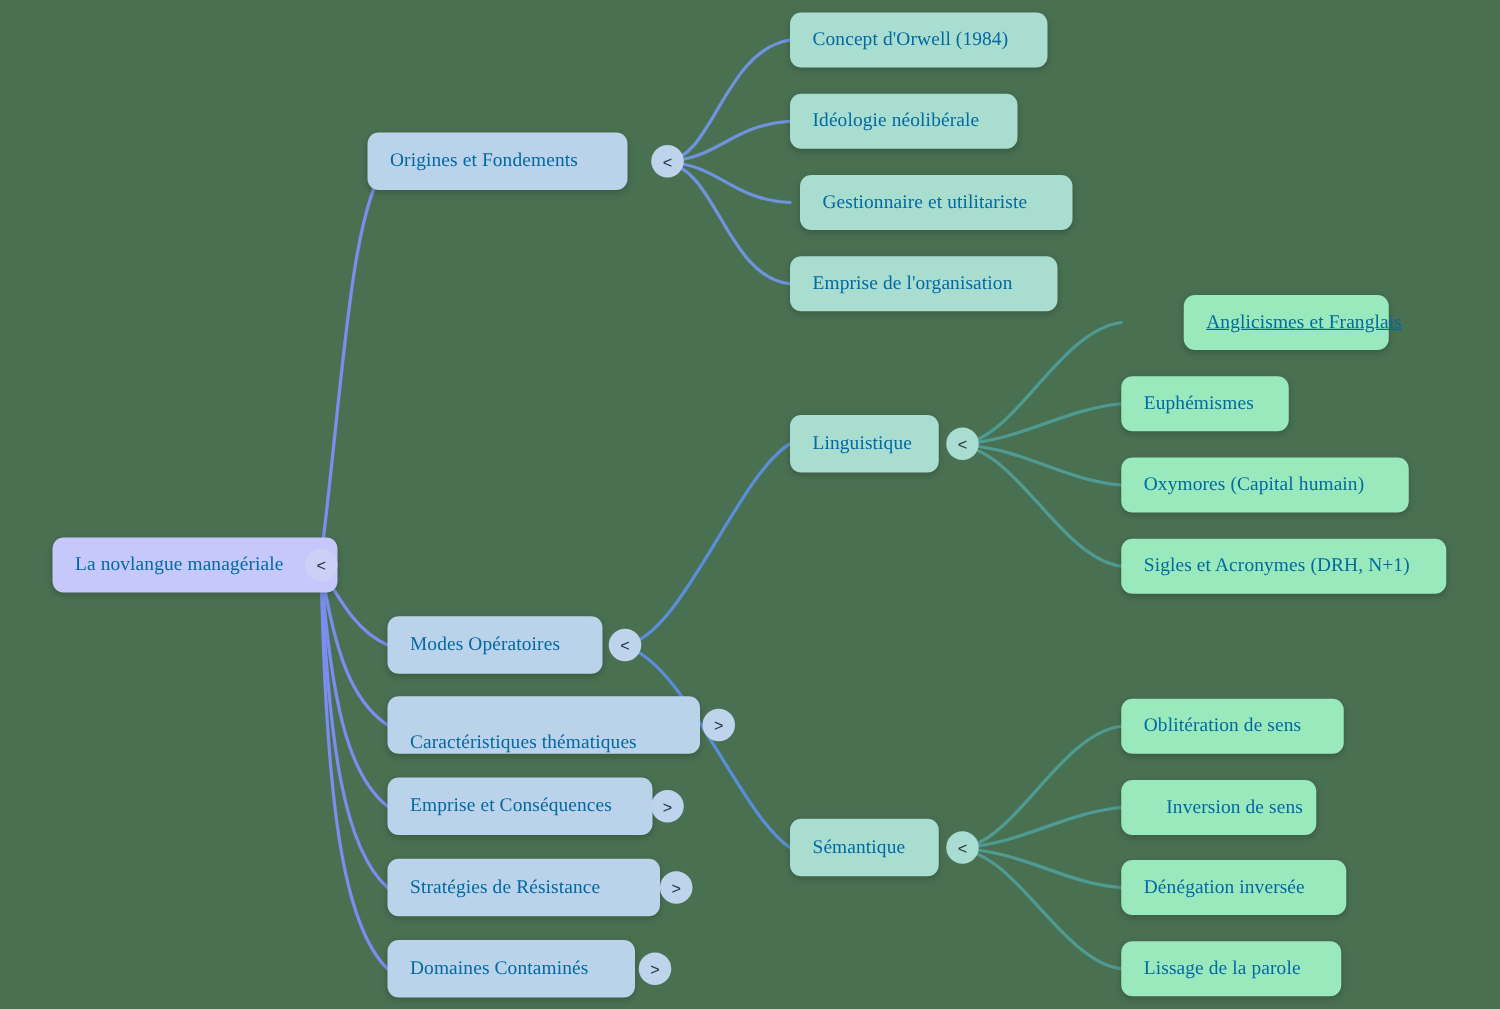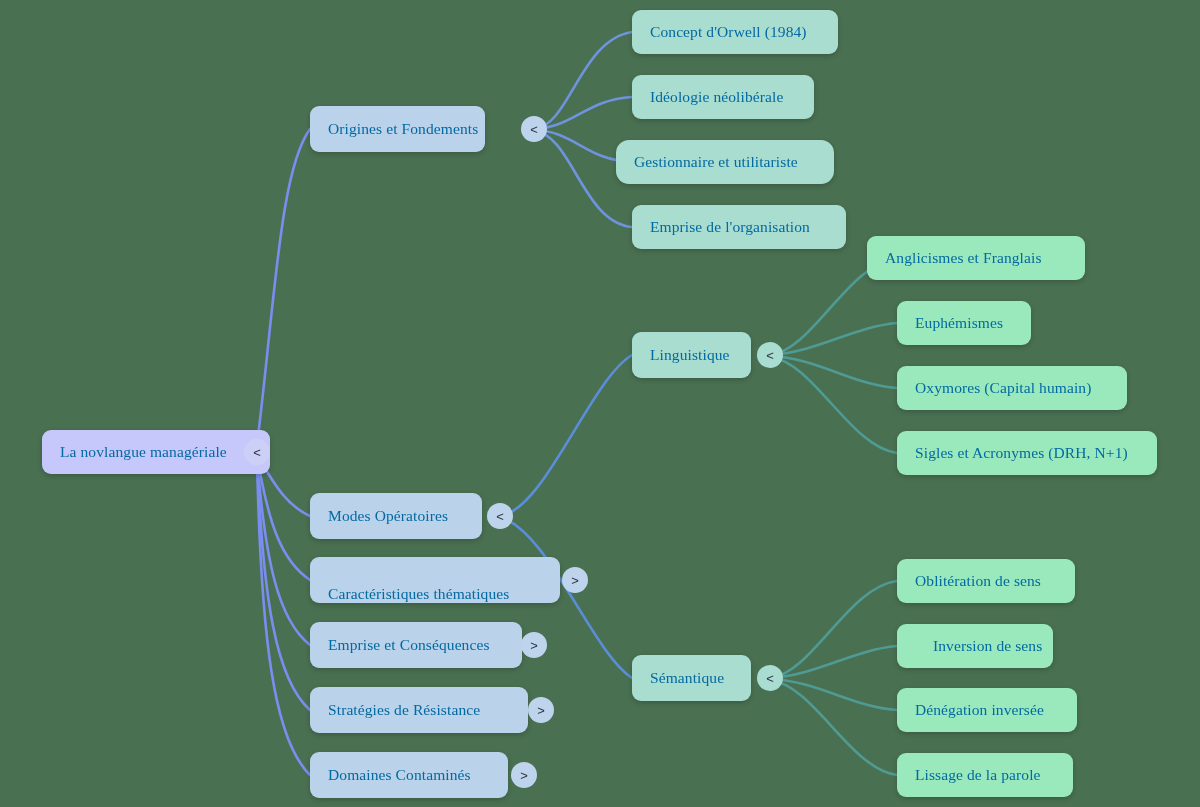--- a/index.html
+++ b/index.html
@@ -87,21 +87,21 @@
       <path d="M770,678 C818,675 852,650 897,646" fill="none" stroke="#4f9b93" stroke-width="2.6" stroke-linecap="round"></path>
       <path d="M770,679 C818,681 852,707 897,710" fill="none" stroke="#4f9b93" stroke-width="2.6" stroke-linecap="round"></path>
       <path d="M770,680 C814,685 850,769 897,775" fill="none" stroke="#4f9b93" stroke-width="2.6" stroke-linecap="round"></path>
     </svg>
 
   <div id="node-layer">
       <div class="node root" style="left: 14px; top: 430px; width: 228px; height: 44px; margin-left: 28px;">
         <span>La novlangue managériale</span>
       </div>
       <div class="toggle t-root" style="left: 244px; top: 439px;">&lt;</div>
-      <div class="node lvl2" style="left: 310px; top: 106px; width: 175px; height: 46px;">
+      <div class="node lvl2" style="left: 294px; top: 106px; width: 208px; height: 46px;">
         <span>Origines et Fondements</span>
       </div>
       <div class="toggle t-blue" style="left: 521px; top: 116px;">&lt;</div>
       <div class="node lvl2" style="left: 310px; top: 493px; width: 172px; height: 46px;">
         <span>Modes Opératoires</span>
       </div>
       <div class="toggle t-blue" style="left: 487px; top: 503px;">&lt;</div>
       <div class="node lvl2" style="left: 310px; top: 557px; width: 250px; height: 46px; align-items: flex-end;">
         <span>Caractéristiques thématiques</span>
       </div>
@@ -117,35 +117,35 @@
       <div class="node lvl2" style="left: 310px; top: 752px; width: 198px; height: 46px;">
         <span>Domaines Contaminés</span>
       </div>
       <div class="toggle t-blue" style="left: 511px; top: 762px;">&gt;</div>
       <div class="node lvl3" style="left: 632px; top: 10px; width: 206px; height: 44px;">
         <span>Concept d'Orwell (1984)</span>
       </div>
       <div class="node lvl3" style="left: 632px; top: 75px; width: 182px; height: 44px;">
         <span>Idéologie néolibérale</span>
       </div>
-      <div class="node lvl3" style="left: 616px; top: 140px; width: 218px; height: 44px; border-radius: 13px;">
+      <div class="node lvl3" style="left: 640px; top: 140px; width: 218px; height: 44px;">
         <span>Gestionnaire et utilitariste</span>
       </div>
       <div class="node lvl3" style="left: 632px; top: 205px; width: 214px; height: 44px;">
         <span>Emprise de l'organisation</span>
       </div>
       <div class="node lvl3" style="left: 632px; top: 332px; width: 119px; height: 46px;">
         <span>Linguistique</span>
       </div>
       <div class="toggle t-teal" style="left: 757px; top: 342px;">&lt;</div>
       <div class="node lvl3" style="left: 632px; top: 655px; width: 119px; height: 46px;">
         <span>Sémantique</span>
       </div>
       <div class="toggle t-teal" style="left: 757px; top: 665px;">&lt;</div>
-      <div class="node lvl4" style="left: 867px; top: 236px; width: 218px; height: 44px;">
+      <div class="node lvl4" style="left: 947px; top: 236px; width: 164px; height: 44px; text-decoration: underline;">
         <span>Anglicismes et Franglais</span>
       </div>
       <div class="node lvl4" style="left: 897px; top: 301px; width: 134px; height: 44px;">
         <span>Euphémismes</span>
       </div>
       <div class="node lvl4" style="left: 897px; top: 366px; width: 230px; height: 44px;">
         <span>Oxymores (Capital humain)</span>
       </div>
       <div class="node lvl4" style="left: 897px; top: 431px; width: 260px; height: 44px;">
         <span>Sigles et Acronymes (DRH, N+1)</span>

